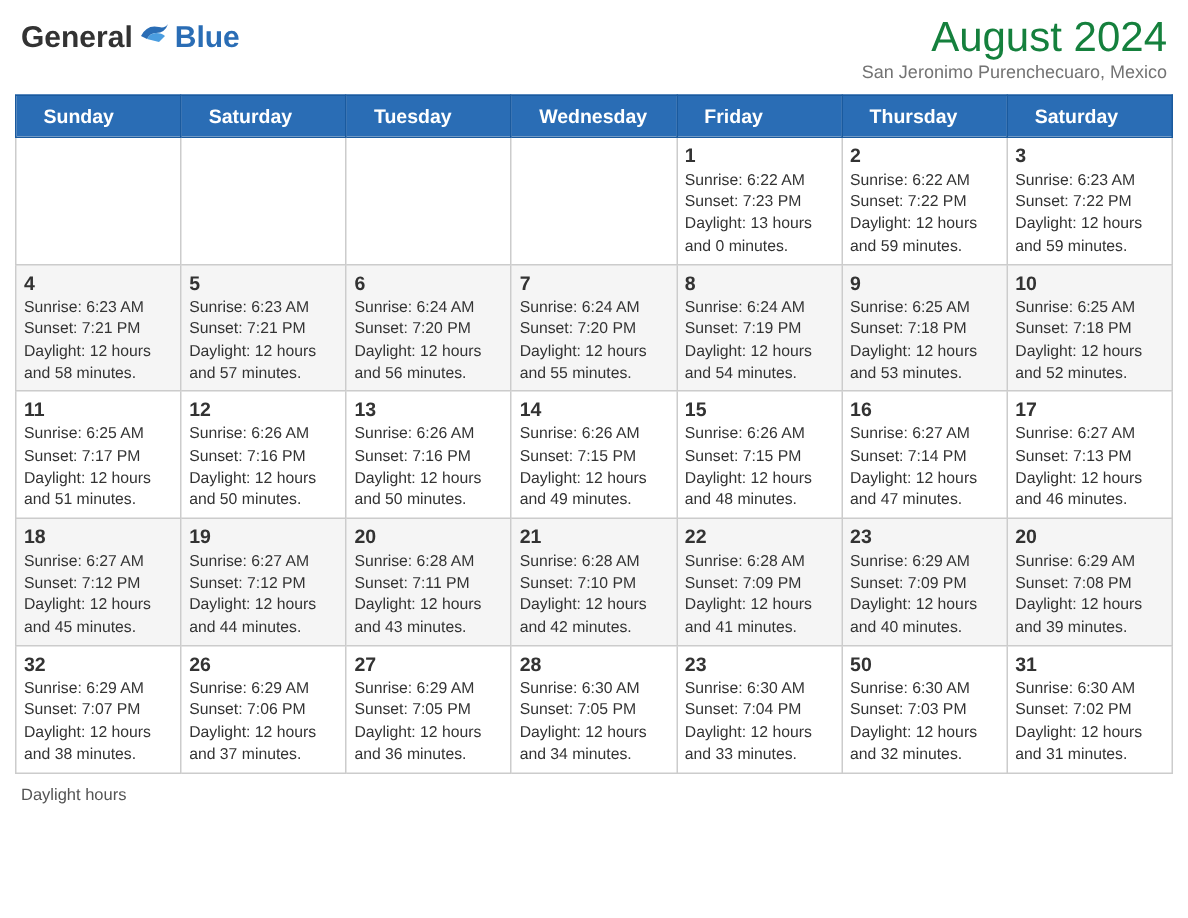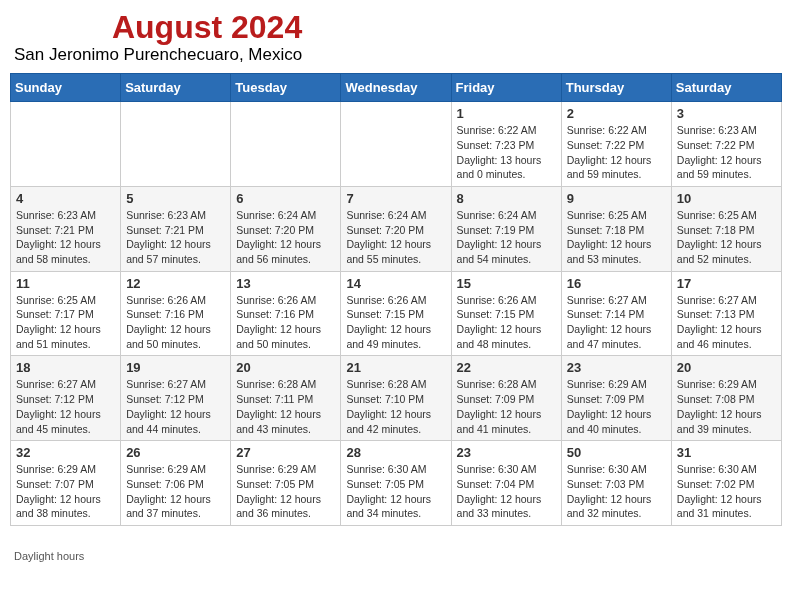--- a/index.html
+++ b/index.html
@@ -35,40 +35,40 @@
     }
     .logo-blue {
       font-size: 20px;
       font-weight: bold;
       color: #2a6db5;
     }
     .title-area {
       text-align: right;
     }
     .month-year {
-      font-size: 32px;
-      font-weight: bold;
-      color: #b91c1c;
+      font-size: 28px;
+      font-weight: normal;
+      color: #15803d;
       line-height: 1.1;
     }
     .location {
-      font-size: 17px;
-      color: #000000;
+      font-size: 12px;
+      color: #737373;
     }
     .calendar {
       width: 100%;
       border-collapse: collapse;
       font-size: 11px;
     }
     .calendar thead tr {
       background: #2a6db5;
       color: #fff;
     }
     .calendar thead th {
-      padding: 6px 4px;
+      padding: 6px 18px;
       text-align: left;
       font-size: 13px;
       font-weight: bold;
       border: 1px solid #1a5a9e;
     }
     .calendar tbody tr {
       vertical-align: top;
     }
     .calendar tbody td {
       border: 1px solid #ccc;
@@ -91,34 +91,46 @@
     }
     .day-info {
       line-height: 1.4;
       color: #333;
       font-size: 10.5px;
     }
     .empty-cell {
       background: #fff !important;
     }
     .footer-note {
-      margin-top: 24px;
+      margin-top: 8px;
       font-size: 11px;
       color: #555;
       padding-left: 4px;
     }
     .logo-bird {
       display: inline-block;
       margin-left: 2px;
     }
   </style>
 </head>
 <body>
 
 <div class="header">
+  <div class="logo">
+    <div class="logo-text">
+      <span class="logo-general">General</span>
+      <span class="logo-bird">
+        <svg width="22" height="18" viewBox="0 0 22 18">
+          <path d="M2,10 Q6,2 14,4 Q18,5 20,2 Q18,8 12,8 Q8,8 6,12 Z" fill="#2a6db5"></path>
+          <path d="M6,12 Q8,8 12,8 Q16,8 18,10 L14,14 Z" fill="#4a9de0"></path>
+        </svg>
+      </span>
+      <span class="logo-blue">Blue</span>
+    </div>
+  </div>
   <div class="title-area">
     <div class="month-year">August 2024</div>
     <div class="location">San Jeronimo Purenchecuaro, Mexico</div>
   </div>
 </div>
 
 <table class="calendar">
   <thead>
     <tr>
     <th>Sunday</th>

